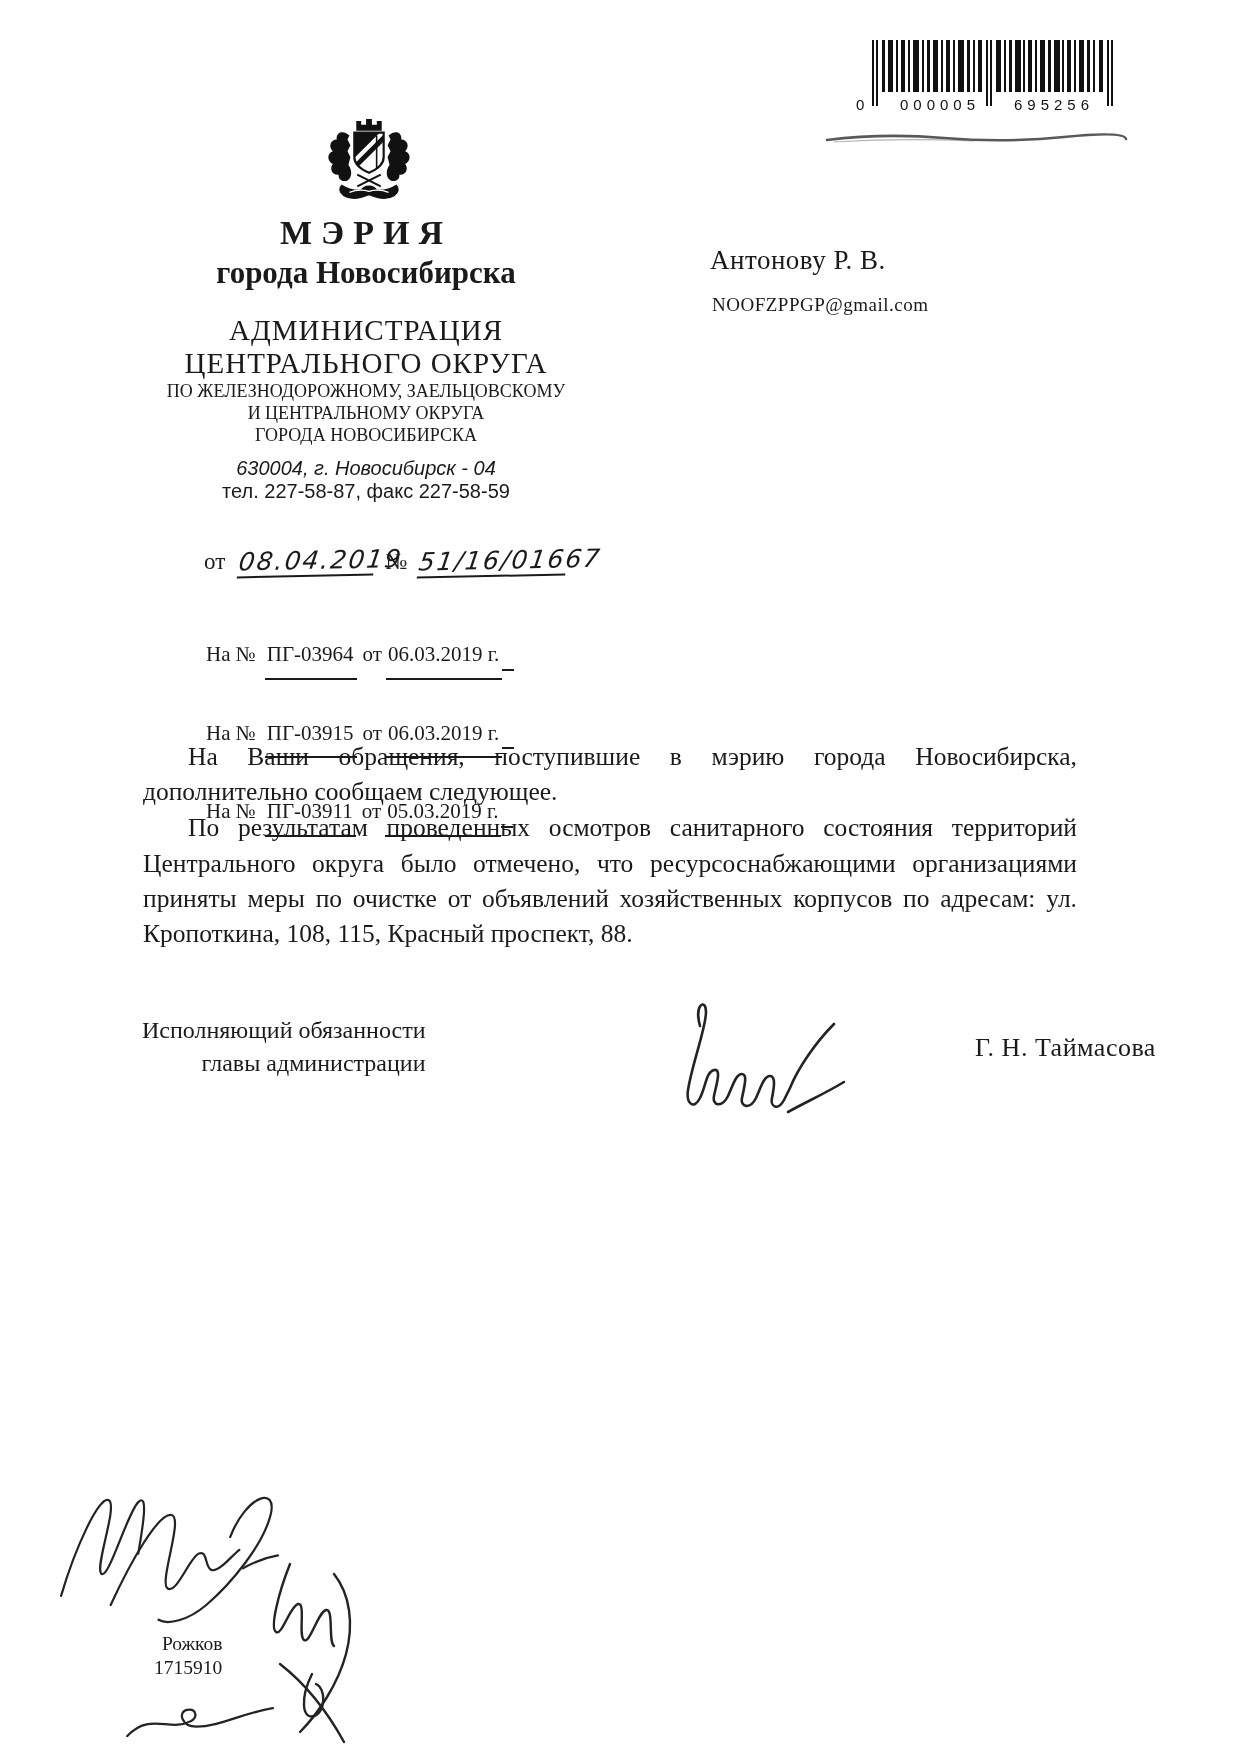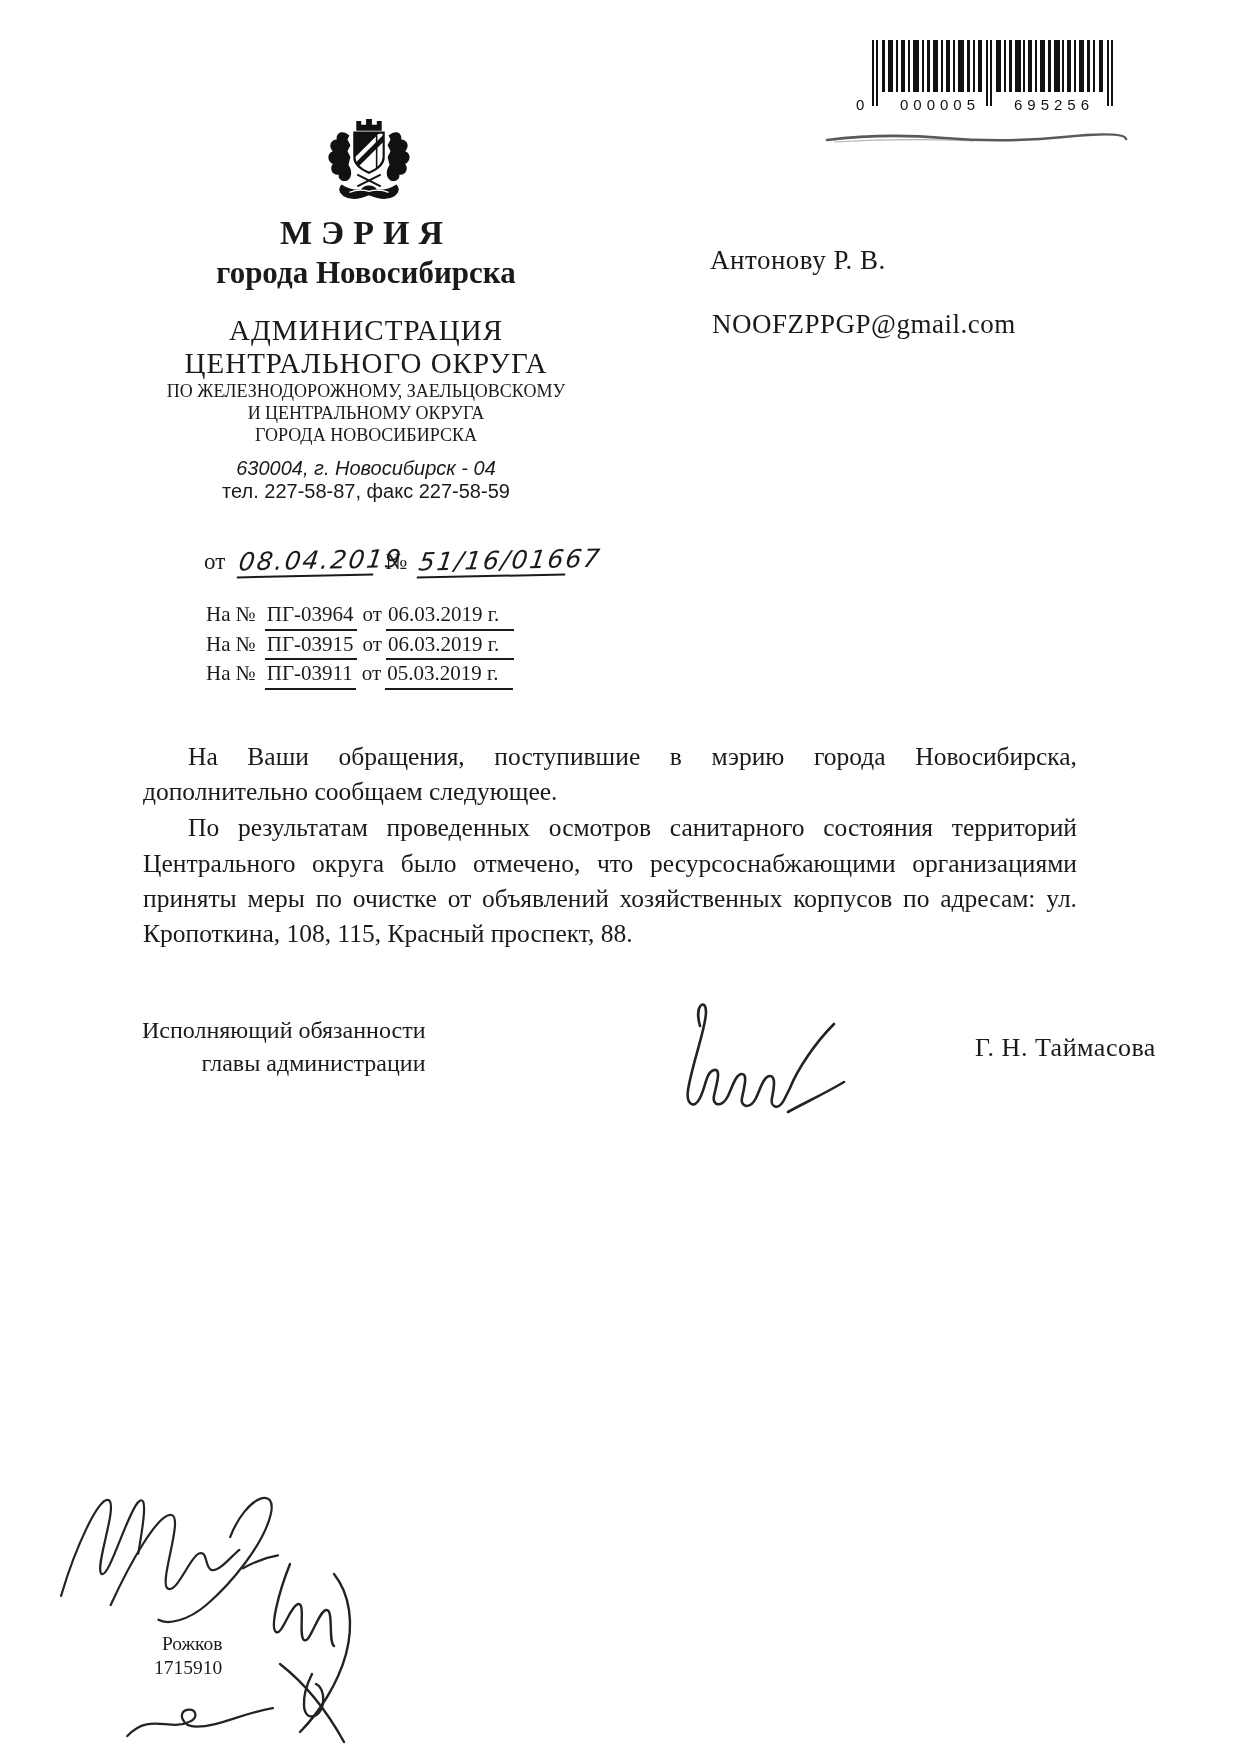--- a/index.html
+++ b/index.html
@@ -27,28 +27,28 @@
   .hand{
     display:inline-block;font-family:"DejaVu Sans",sans-serif;font-style:italic;
     font-size:25px;letter-spacing:2px;transform:skewX(-9deg) rotate(-1.2deg);
     text-align:center;
   }
   .u{border-bottom:2px solid #1a1a1a;}
   .out-date{width:136px;margin:0 10px 0 14px;}
   .out-num{width:148px;margin-left:12px;}
 
   .refs{left:206px;top:601px;font-size:21px;line-height:27.5px;white-space:nowrap;}
-  .refs .u{display:inline-block;padding:0 3px 0 2px;}
+  .refs .u{display:inline-block;padding:0 3px 9px 2px;margin-top:40px;}
   .tail{display:inline-block;width:12px;border-bottom:2px solid #1a1a1a;}
   .ref-na{margin-right:9px;}
   .ref-ot{margin:0 4px 0 6px;}
 
   
   .recipient-name{left:710px;top:234px;font-size:27px;letter-spacing:.5px;margin-top:11px;}
-  .recipient-email{left:712px;top:309px;font-size:27px;letter-spacing:.5px;}
+  .recipient-email{left:712px;top:294px;font-size:19px;letter-spacing:.5px;}
 
   
   .body-text{left:142px;top:738px;width:936px;font-size:25.5px;line-height:35.2px;text-align:justify;}
   .body-text p{margin:1px;text-indent:45px;}
 
   
   .signoff{left:142px;top:1014px;font-size:24px;line-height:33px;text-align:right;}
   .sign-name{left:975px;top:1033px;font-size:26px;letter-spacing:.5px;}
 
   

